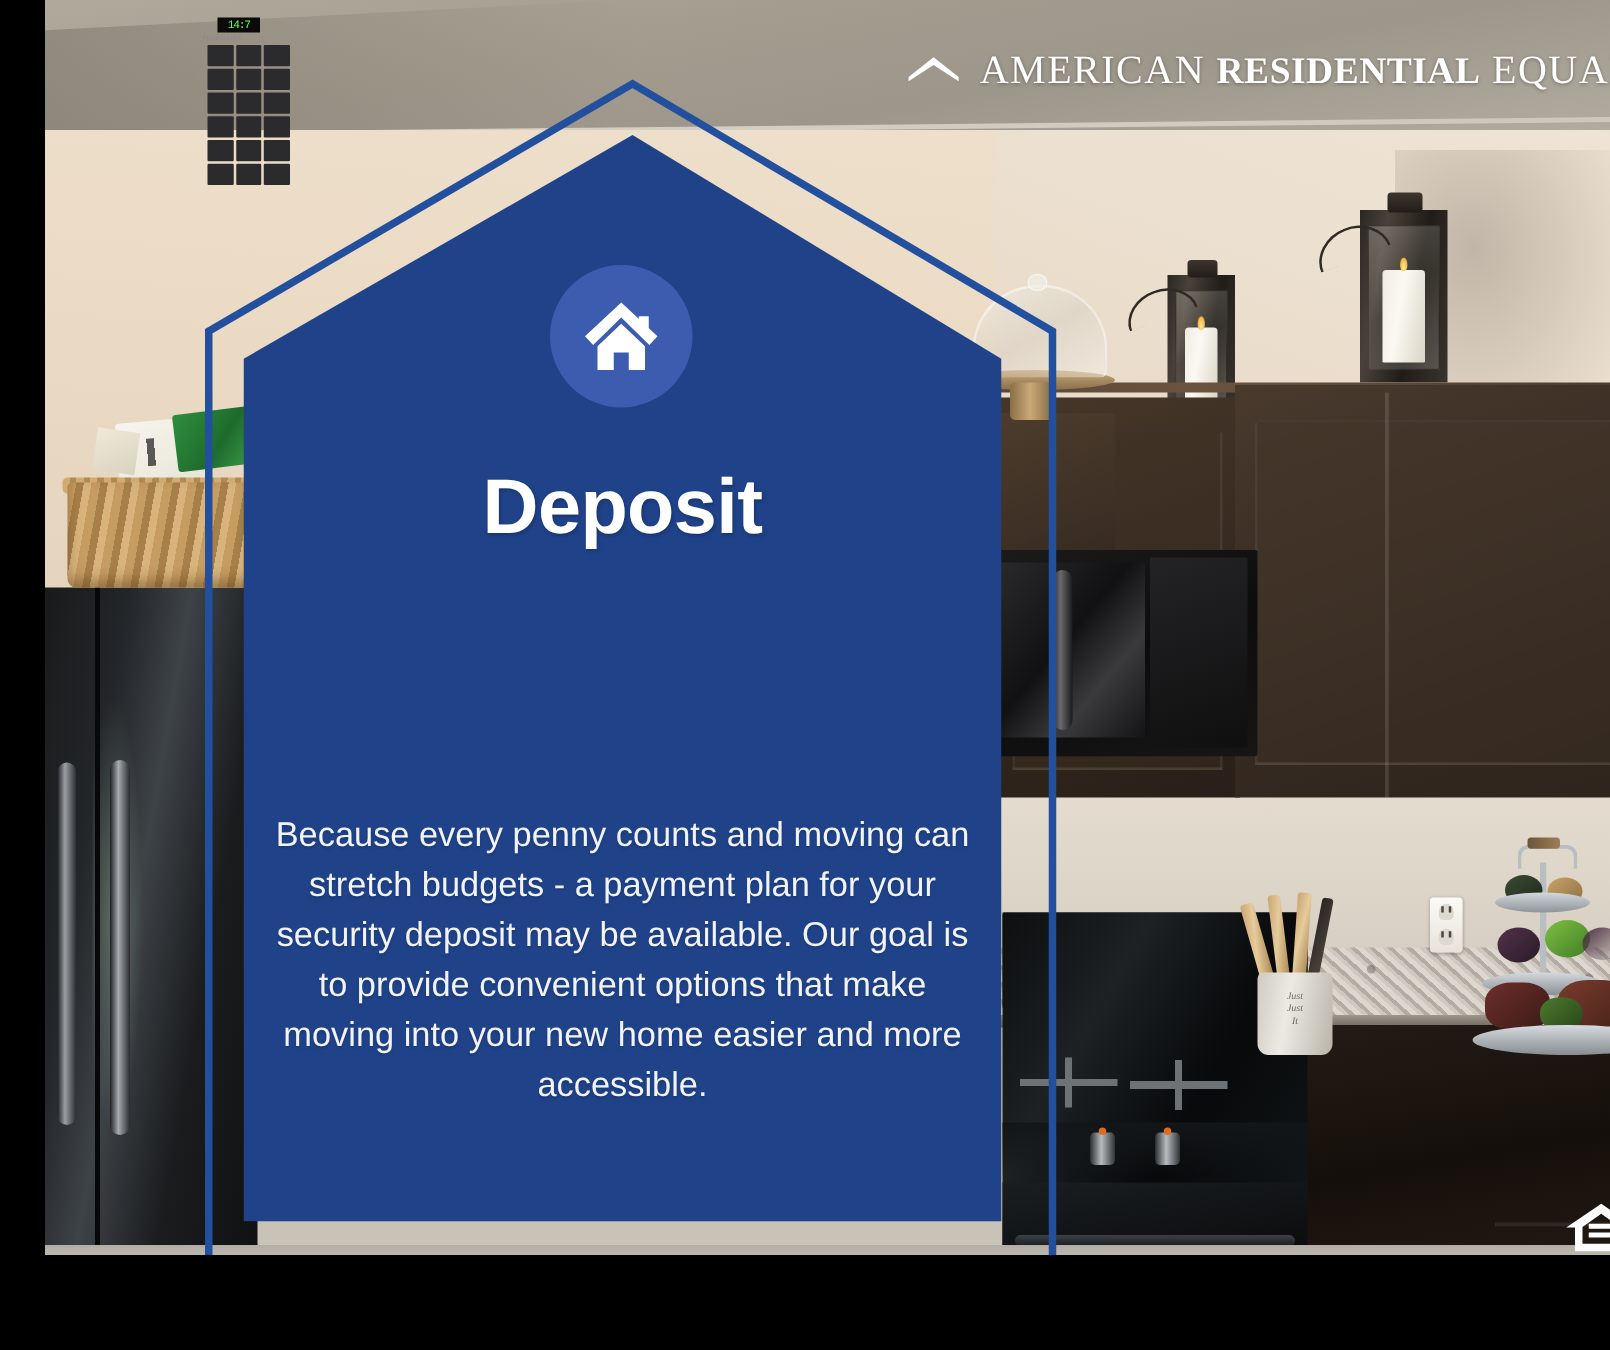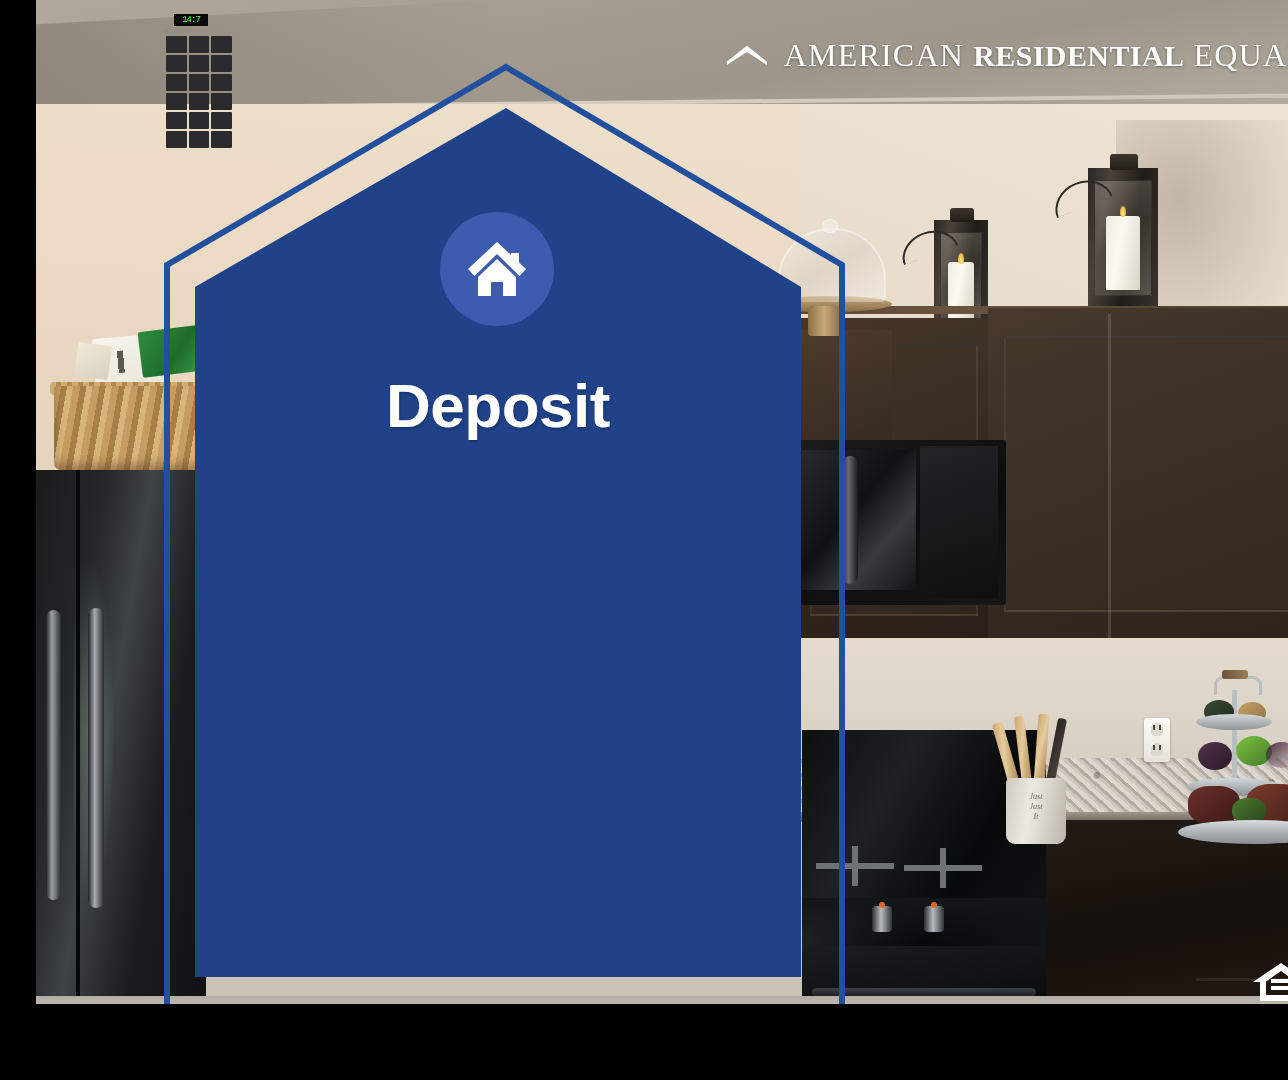--- a/index.html
+++ b/index.html
@@ -559,20 +559,21 @@
       <path d="M33 4 L62 31 L55.5 38 L33 16 L10.5 38 L4 31 Z" fill="#ffffff"></path>
       <path d="M33 21 L52 39 L52 58 L39 58 L39 44 L27 44 L27 58 L14 58 L14 39 Z" fill="#ffffff"></path>
       <rect x="47" y="15" width="8" height="14" fill="#ffffff"></rect>
     </svg>
   </div>
 
   <div class="card-title">
     <div>Deposit</div>
   </div>
 
+  <div class="card-body">Because every penny counts and moving can stretch budgets - a payment plan for your security deposit may be available. Our goal is to provide convenient options that make moving into your new home easier and more accessible.</div>
 
   <div class="brand">
     <svg width="96" height="46" viewBox="0 0 96 46">
       <polygon points="48,2 94,38 94,46 48,16 2,46 2,38" fill="#ffffff"></polygon>
     </svg>
     <div class="brand-text">
       <span>AMERICAN</span>
       <b>RESIDENTIAL</b>
       <span>EQUAL</span>
     </div>

